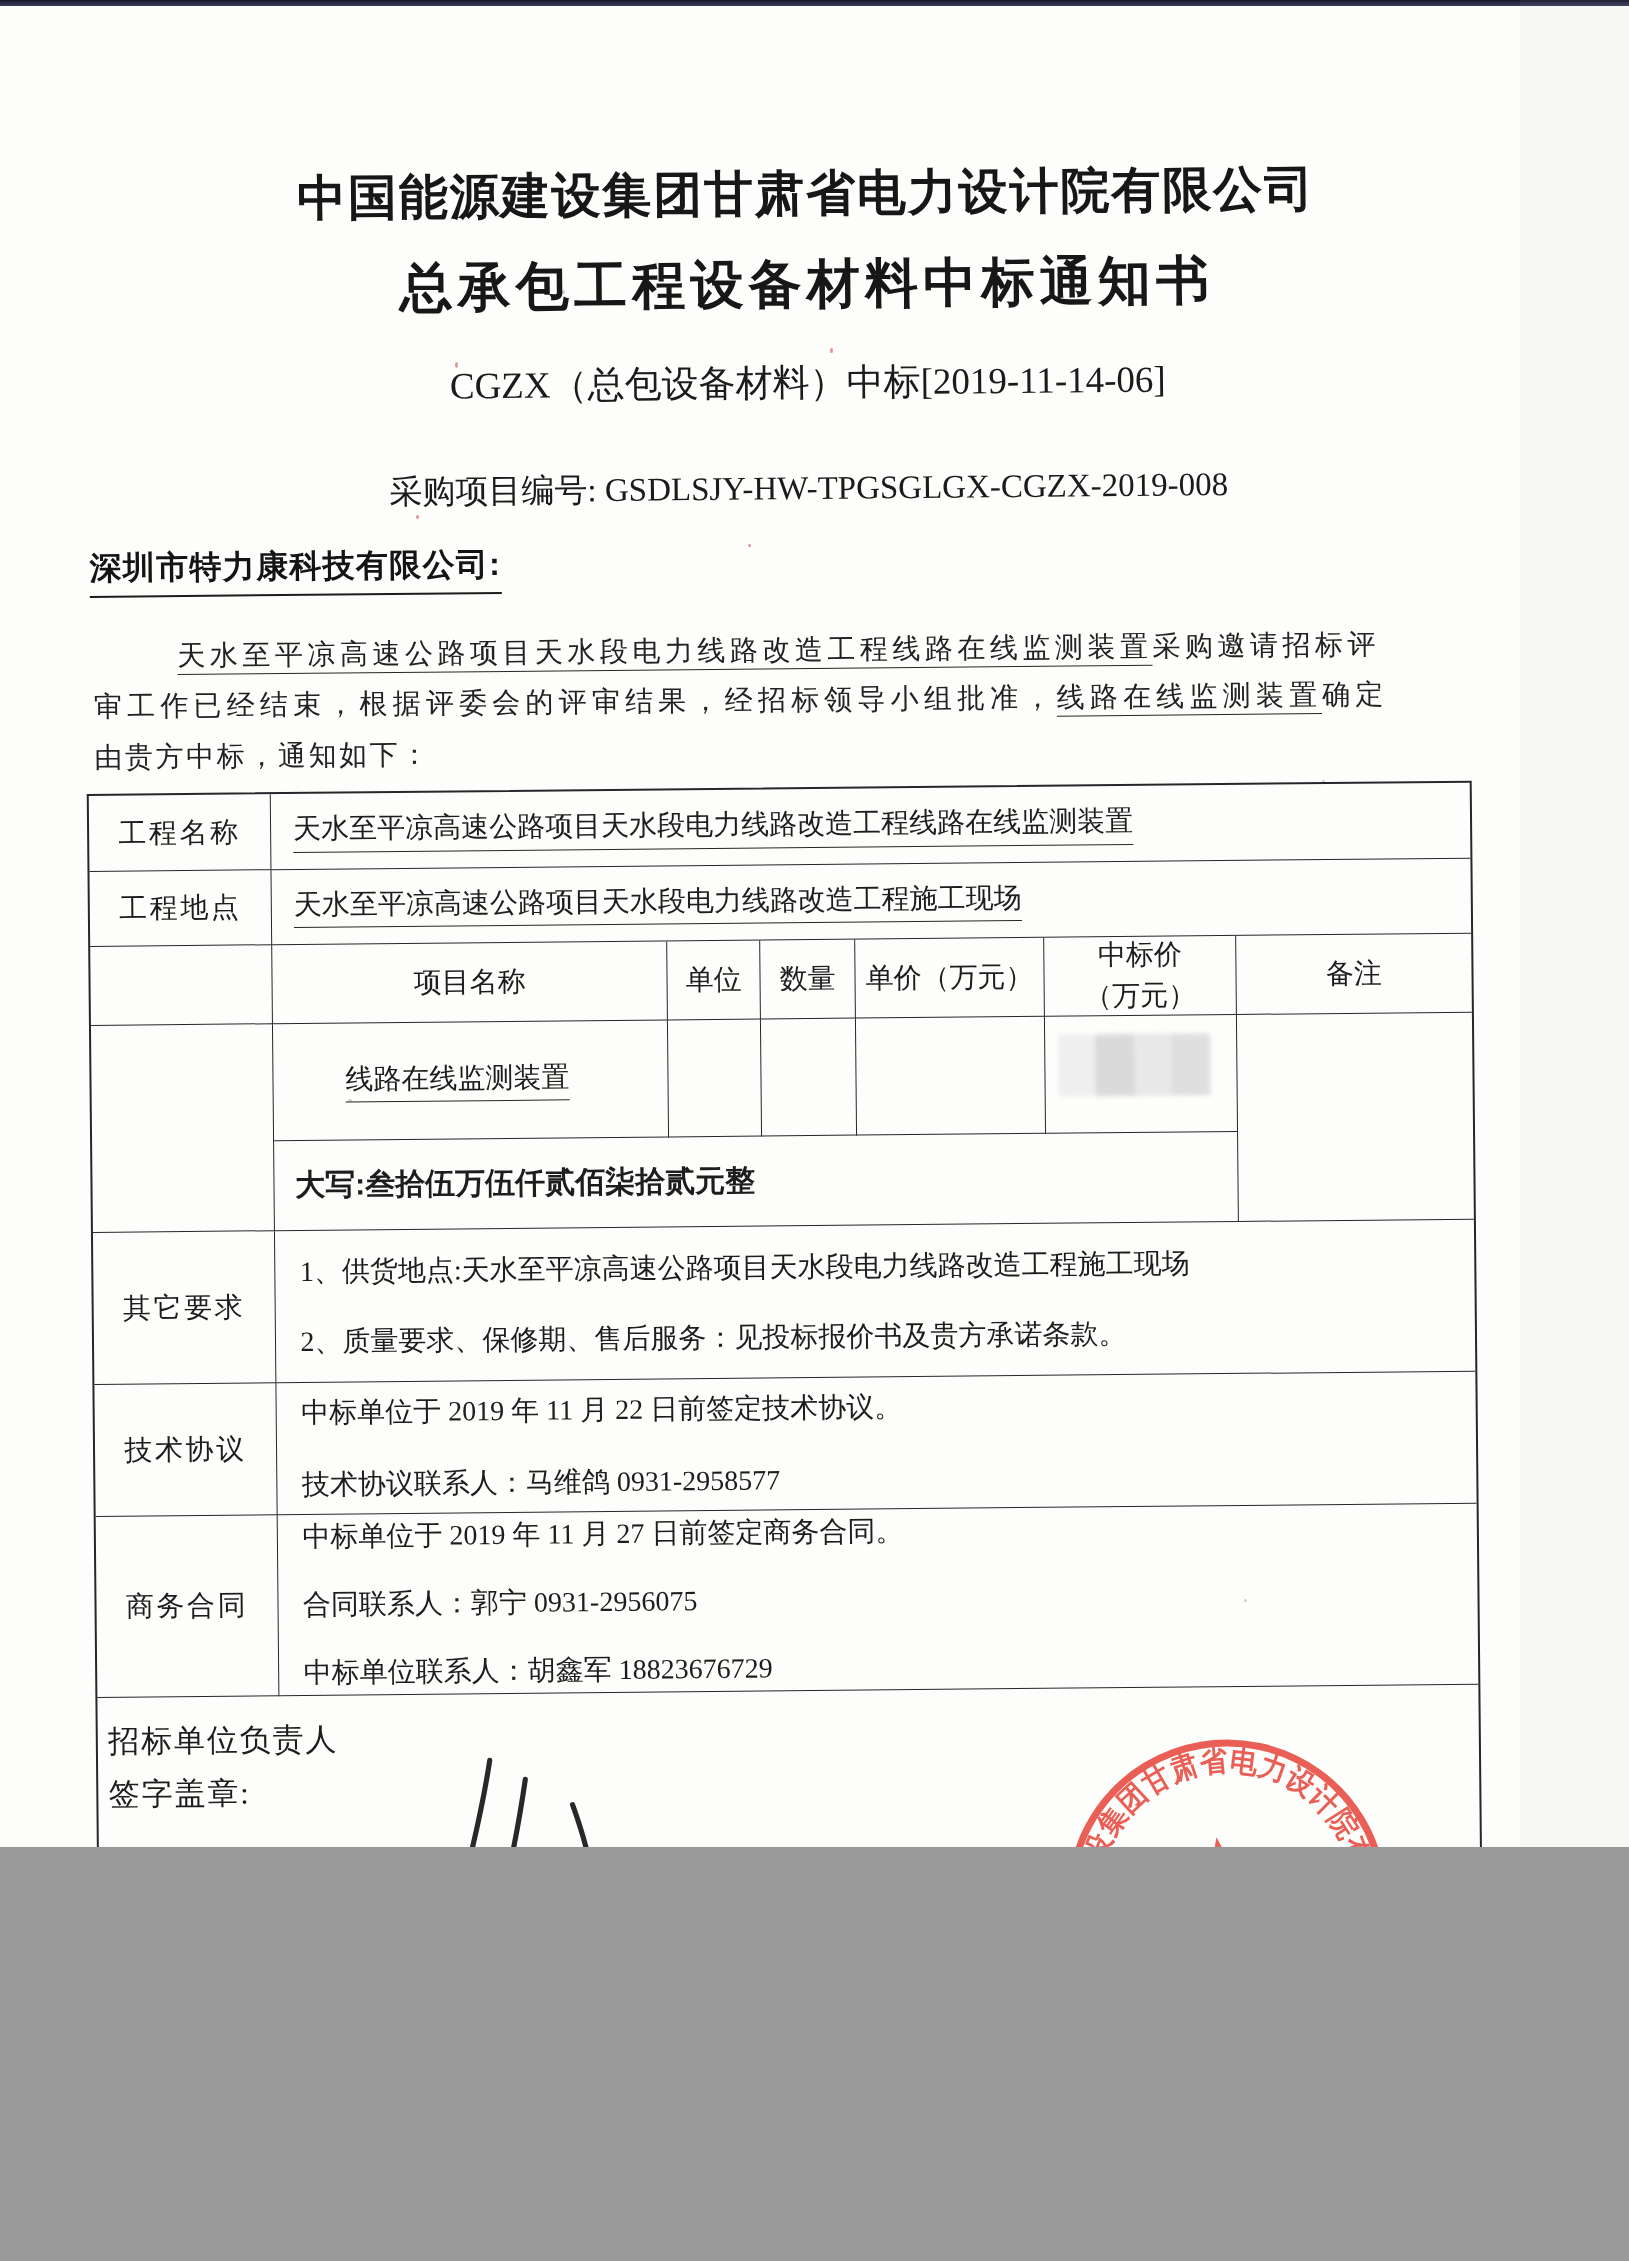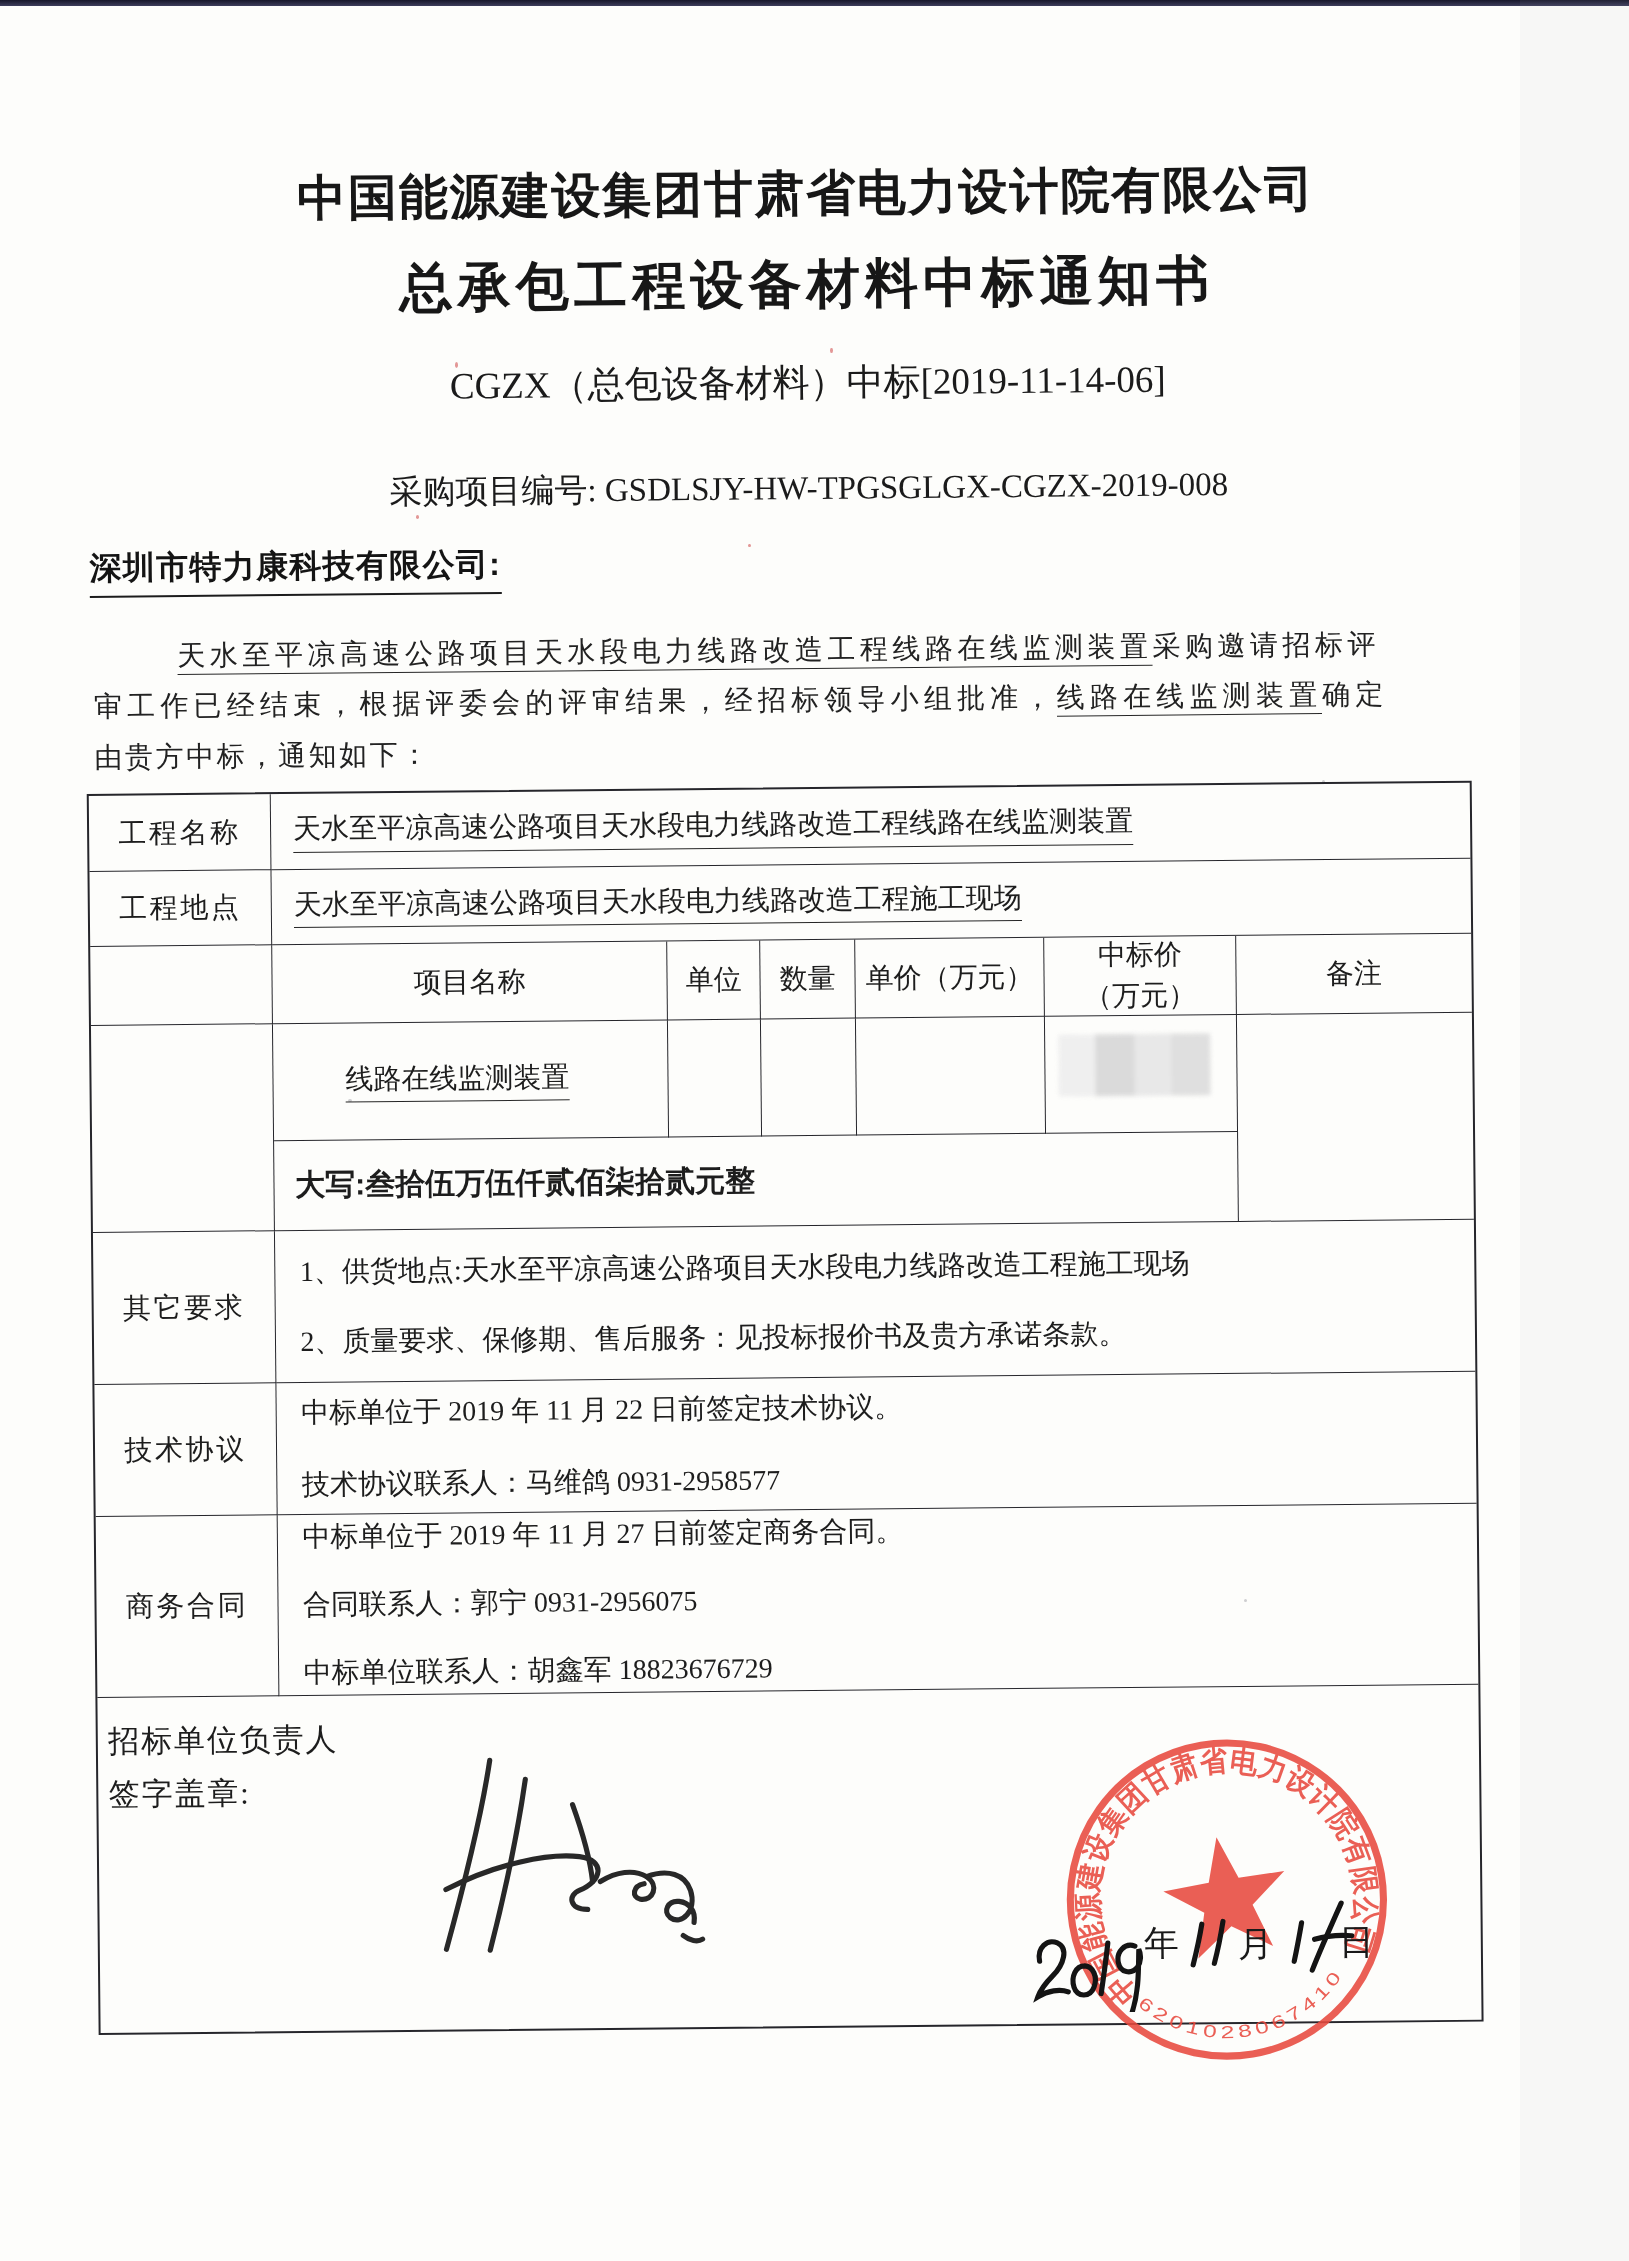--- a/index.html
+++ b/index.html
@@ -1,18 +1,18 @@
 <!DOCTYPE html>
 <html style="font-size:10.3px"><head>
 <meta charset="utf-8">
 <style>
   html,body{margin:0;padding:0;background:#9a9a9a;}
   #page{
     position:relative;
-    width:1630px;height:2261px;
+    width:1630px;height:1847px;
     background:#fdfdfb;
     overflow:hidden;
     font-family:"Liberation Serif", serif;
     color:#1f1f1f;
     text-decoration:underline;
   }
   #scan-top-edge{
     position:absolute;left:0;top:0;width:1630px;height:5.8px;
     background:linear-gradient(#16162a,#3d3d5c);
   }

